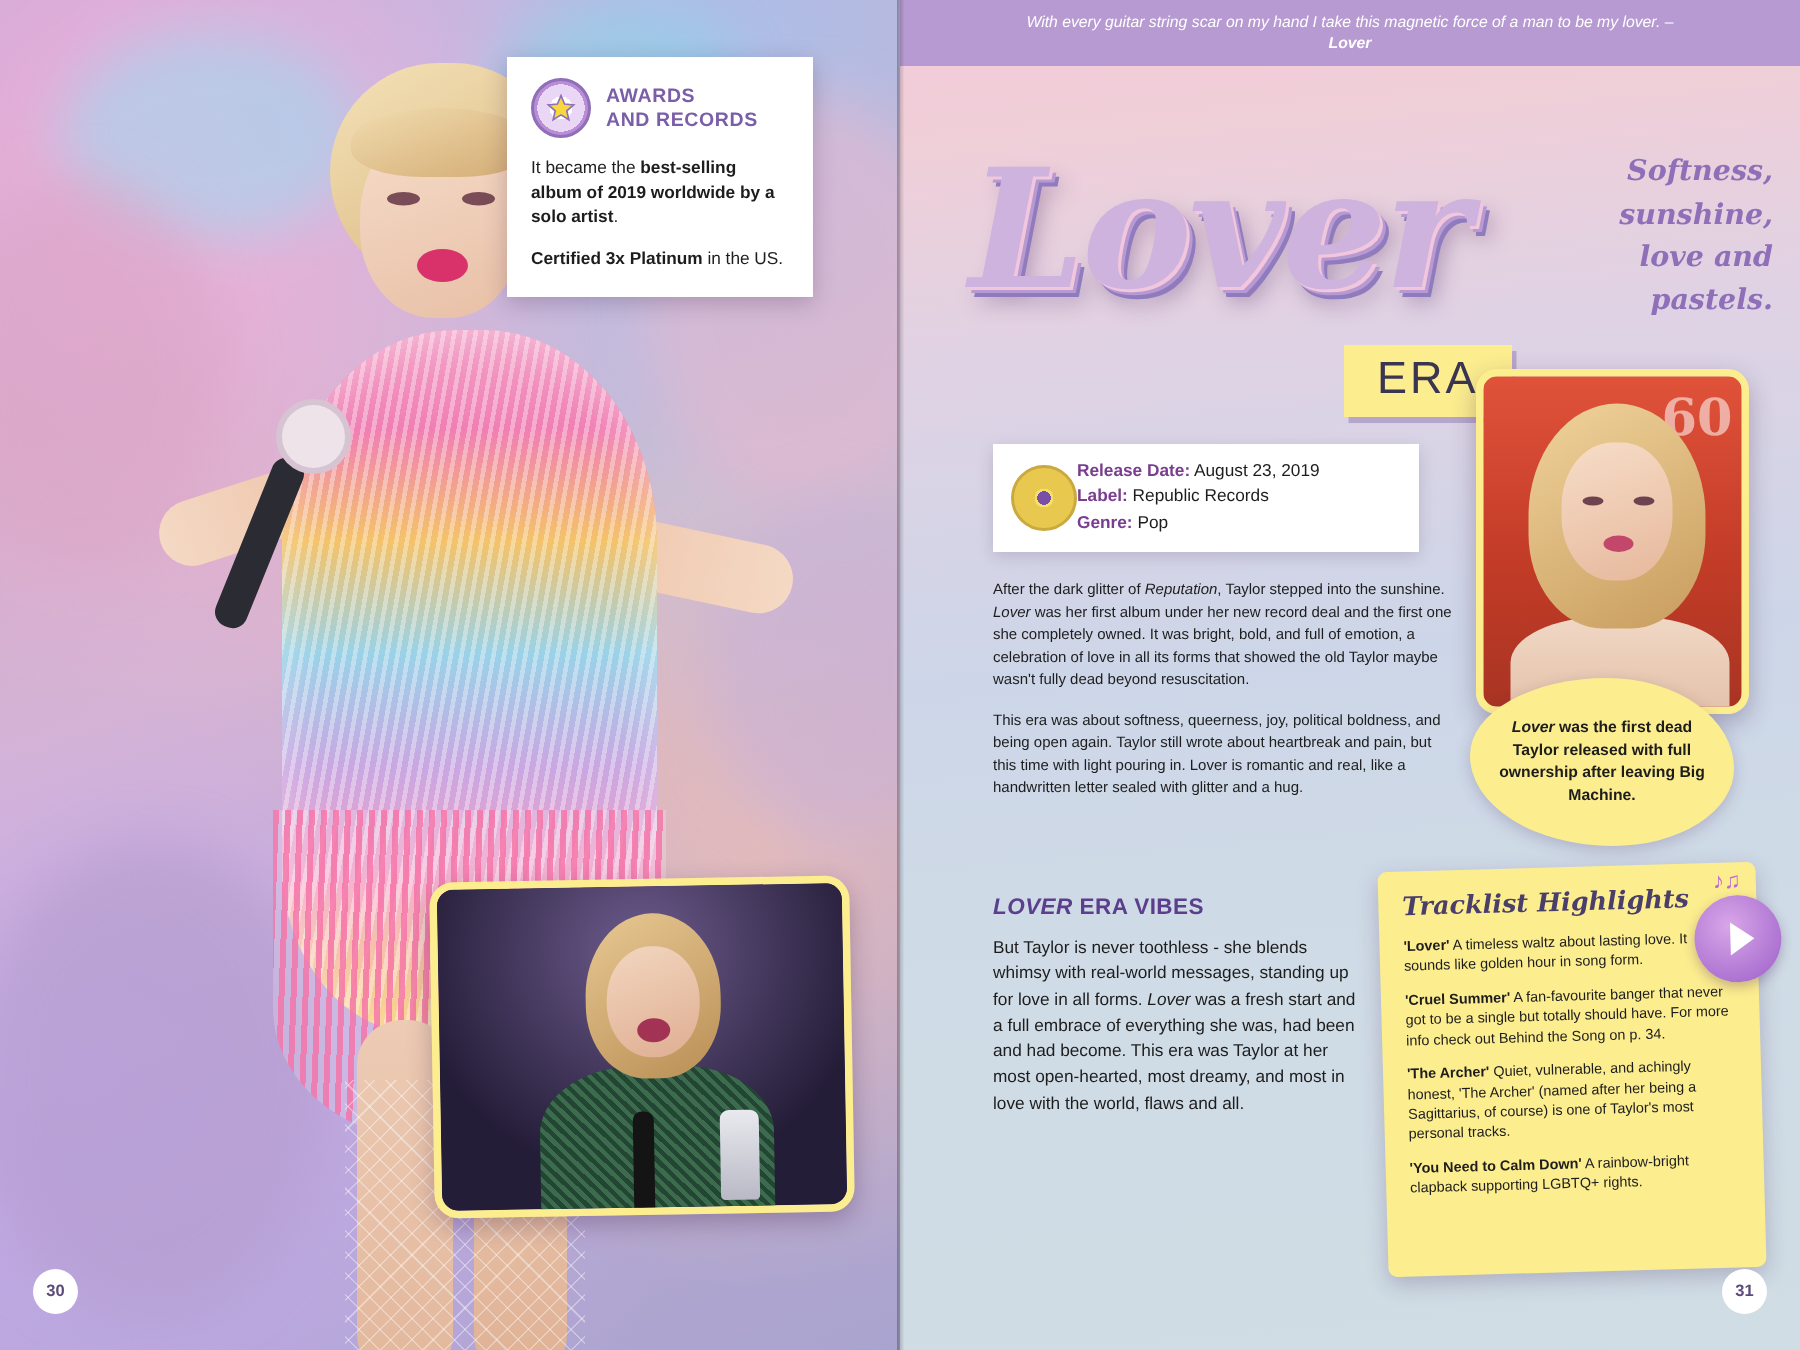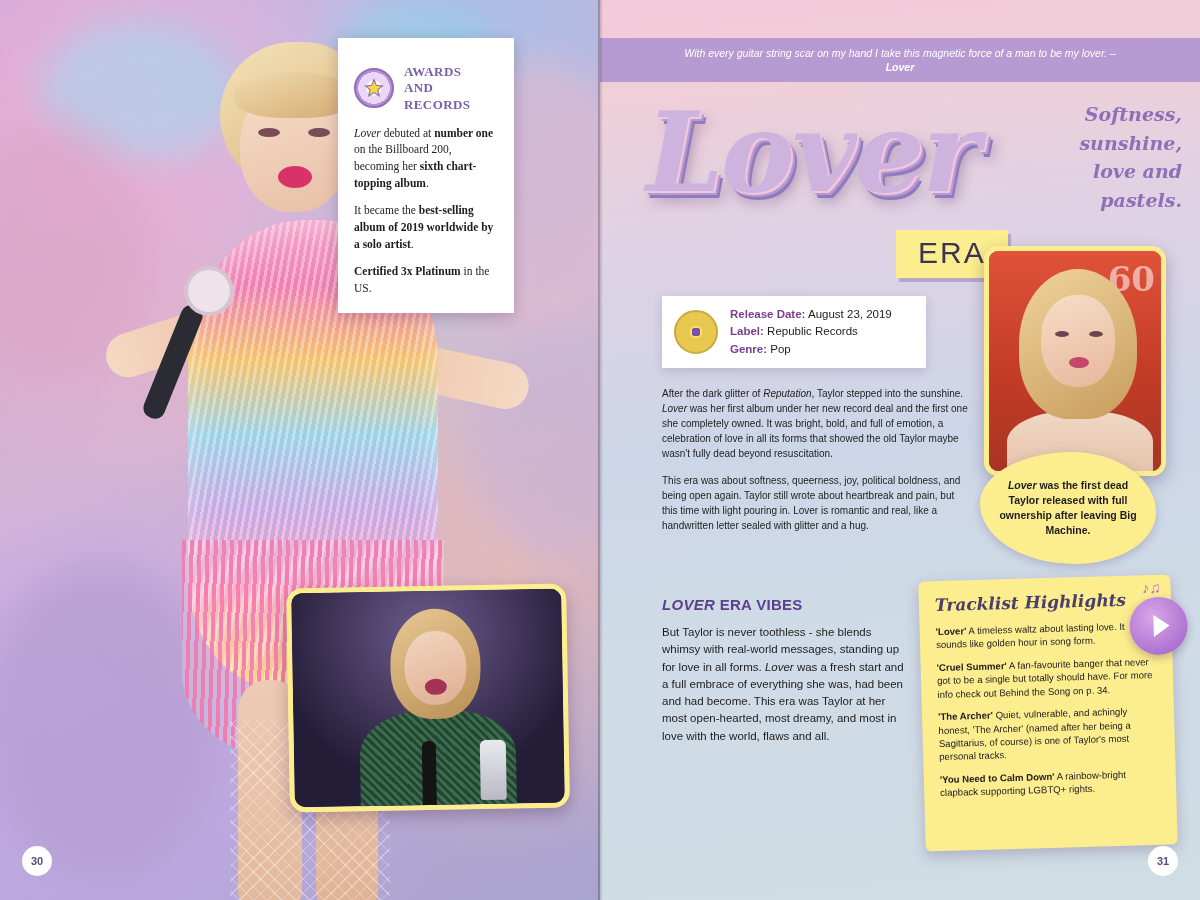--- a/index.html
+++ b/index.html
@@ -61,22 +61,22 @@
     background:repeating-linear-gradient(92deg, rgba(245,120,170,.85) 0 4px, rgba(255,255,255,.2) 4px 8px);
     border-radius:0 0 40% 40%;
     filter:blur(.4px);
   }
   .leg-l { position:absolute; left:168px; top:660px; width:64px; height:240px; border-radius:30px; background:linear-gradient(180deg,#edcbb4,#e2b79c); }
   .leg-r { position:absolute; left:246px; top:660px; width:62px; height:240px; border-radius:30px; background:linear-gradient(180deg,#edcbb4,#dfb194); }
   .net { position:absolute; left:160px; top:700px; width:160px; height:200px; background:repeating-linear-gradient(45deg, rgba(255,255,255,.35) 0 1px, transparent 1px 10px), repeating-linear-gradient(-45deg, rgba(255,255,255,.35) 0 1px, transparent 1px 10px); }
 
   
   .awards-card {
-    position:absolute; left:338px; top:38px; width:176px; background:#fff;
-    padding:26px 16px 16px 16px; box-shadow:0 4px 14px rgba(60,30,70,.25);font-family:Liberation Serif, serif;
+    position:absolute; left:338px; top:38px; width:204px; background:#fff;
+    padding:14px 16px 16px 16px; box-shadow:0 4px 14px rgba(60,30,70,.25);
   }
   .awards-head { display:flex; align-items:center; gap:10px; margin-bottom:12px; }
   .awards-badge {
     width:40px; height:40px; border-radius:50%;
     background:radial-gradient(circle at 50% 50%, #fff 0 30%, #e9d7f5 30% 62%, #b98ed6 62% 100%);
     display:flex; align-items:center; justify-content:center; flex:0 0 auto;
     border:2px solid #8e6fb8;
   }
   .awards-badge svg { display:block; }
   .awards-title { color:#7a5ea8; font-weight:bold; font-size:13px; line-height:1.25; letter-spacing:.4px; }
@@ -115,21 +115,21 @@
     display:flex; align-items:center; justify-content:center;
   }
 
   
   .page-right {
     position:relative; width:600px; height:900px; overflow:hidden;
     background:linear-gradient(175deg,#f3c9da 0%, #f0cfd8 10%, #dfd2e4 26%, #cdd6e8 48%, #cfdbe6 70%, #cfdde4 100%);
   }
   .quote-bar {
     position:relative; height:44px; background:#b79ad1;
-    display:flex; align-items:center; justify-content:center; padding:0 70px;margin-top:38px;
+    display:flex; align-items:center; justify-content:center; padding:0 70px;
   }
   .quote-bar p {
     margin:0; color:#fff; font-style:italic; font-size:10.5px; line-height:1.35; text-align:center;
   }
   .quote-bar b { font-style:italic; font-weight:bold; }
 
   .lover-wordmark {
     position:absolute; left:46px; top:78px; width:420px; height:150px;
     font-family:"DejaVu Serif", serif; font-style:italic; font-weight:bold;
     font-size:110px; line-height:150px; letter-spacing:-2px;
@@ -144,22 +144,22 @@
     font-weight:normal; font-size:30px; letter-spacing:2px; padding:6px 22px 8px 22px;
     box-shadow:3px 4px 0 rgba(140,110,170,.45);
   }
   .softness {
     position:absolute; right:18px; top:100px; width:140px; text-align:right;
     font-family:"DejaVu Serif", serif; font-style:italic; font-weight:bold;
     font-size:19px; line-height:1.5; color:#8e6fb8;
   }
 
   .release-card {
-    position:absolute; left:62px; top:296px; width:264px; background:#fff;
-    padding:10px 12px; display:flex; gap:12px; align-items:center;
+    position:absolute; left:62px; top:296px; width:284px; background:#fff;
+    padding:10px 12px; display:flex; gap:0; align-items:center;
     box-shadow:0 3px 10px rgba(70,40,90,.18);
   }
   .vinyl {
     width:44px; height:44px; border-radius:50%; flex:0 0 auto;
     background:
       radial-gradient(circle at 50% 50%, #7a4fa8 0 16%, #f6e06a 16% 22%, #e8c84f 22% 100%);
     border:2px solid #caa93e;
   }
   .release-lines { font-size:11.5px; line-height:1.5; color:#1d1d1d; }
   .release-lines b { color:#7a3d8f; font-weight:bold; }
@@ -264,21 +264,20 @@
         <div class="awards-badge">
           <svg width="22" height="22" viewBox="0 0 24 24" aria-hidden="true">
             <polygon points="12,3 14.6,9.1 21.2,9.7 16.2,14 17.7,20.5 12,17 6.3,20.5 7.8,14 2.8,9.7 9.4,9.1" fill="#f7d93f" stroke="#8e6fb8" stroke-width="1.2"></polygon>
           </svg>
         </div>
         <div class="awards-title">
           <div>AWARDS</div>
           <div>AND RECORDS</div>
         </div>
       </div>
-      <p class="awards-p"><i>Lover</i><span> debuted at </span><b>number one</b><span> on the Billboard 200, becoming her </span><b>sixth chart-topping album</b><span>.</span></p>
       <p class="awards-p"><span>It became the </span><b>best-selling album of 2019 worldwide by a solo artist</b><span>.</span></p>
       <p class="awards-p"><b>Certified 3x Platinum</b><span> in the US.</span></p>
     </div>
 
 
     <div class="speech-photo">
       <div class="sp-bg"></div>
       <div class="sp-body"></div>
       <div class="sp-hair"></div>
       <div class="sp-face"></div>

